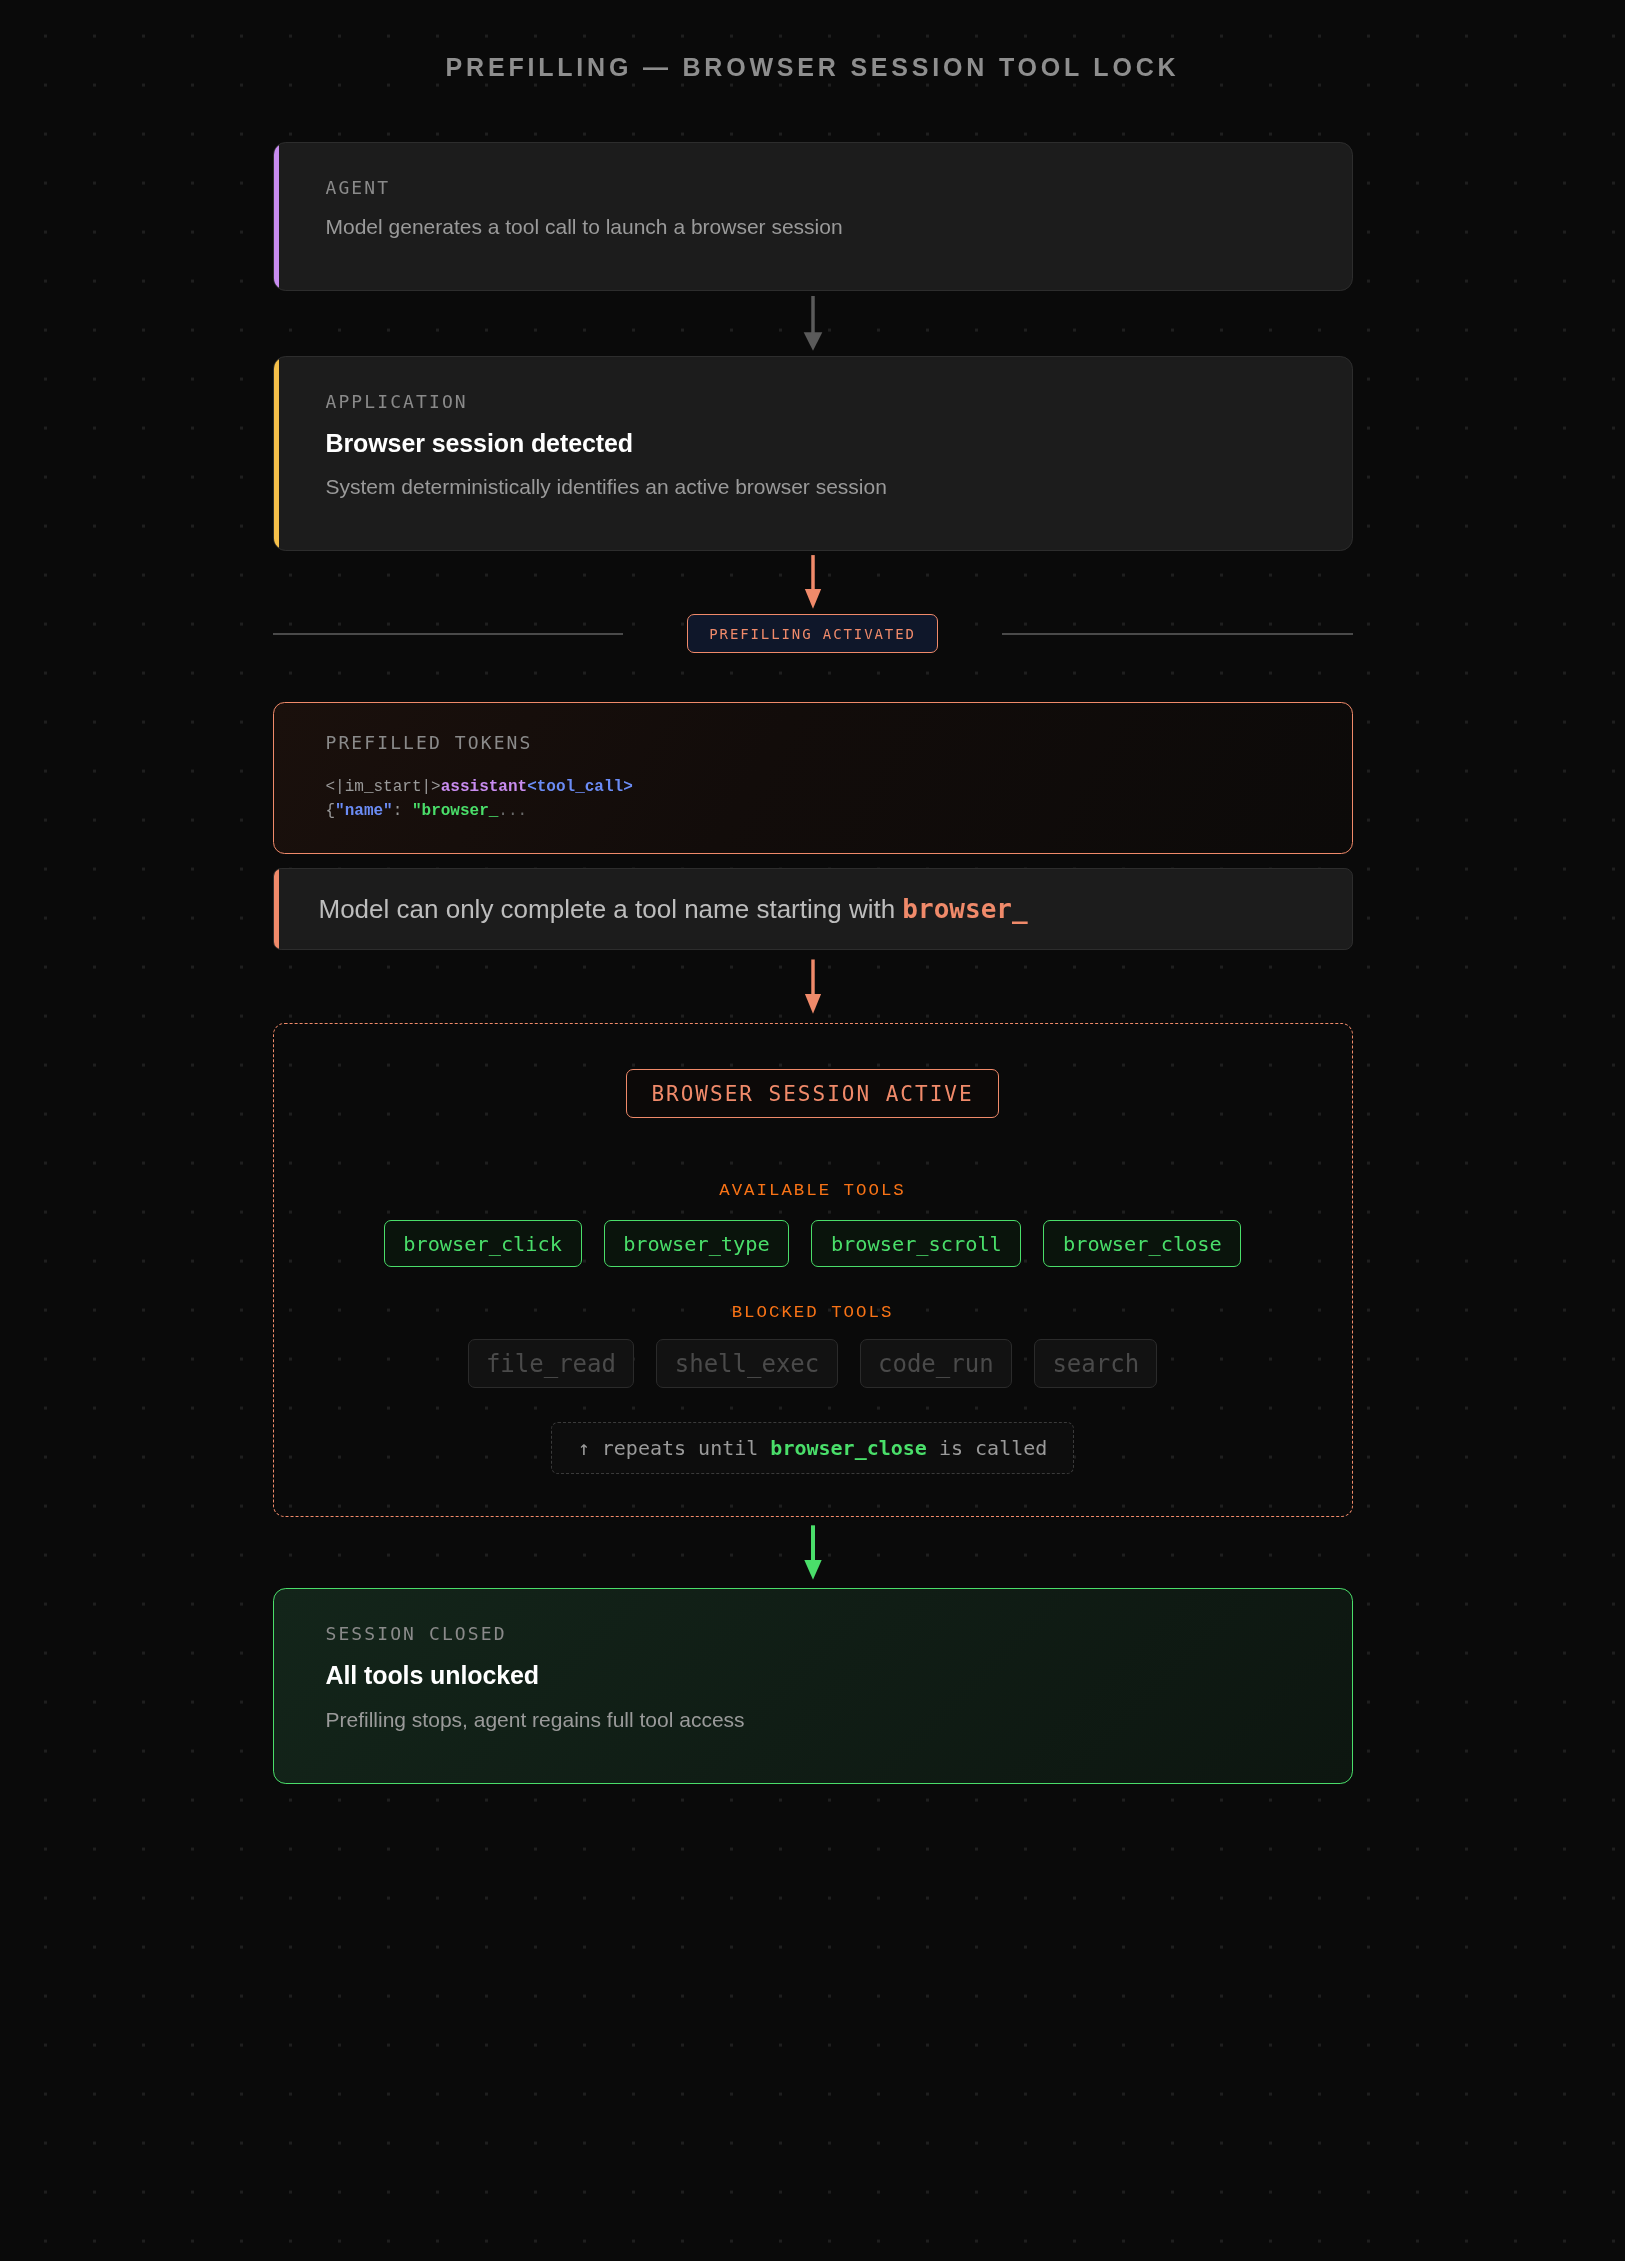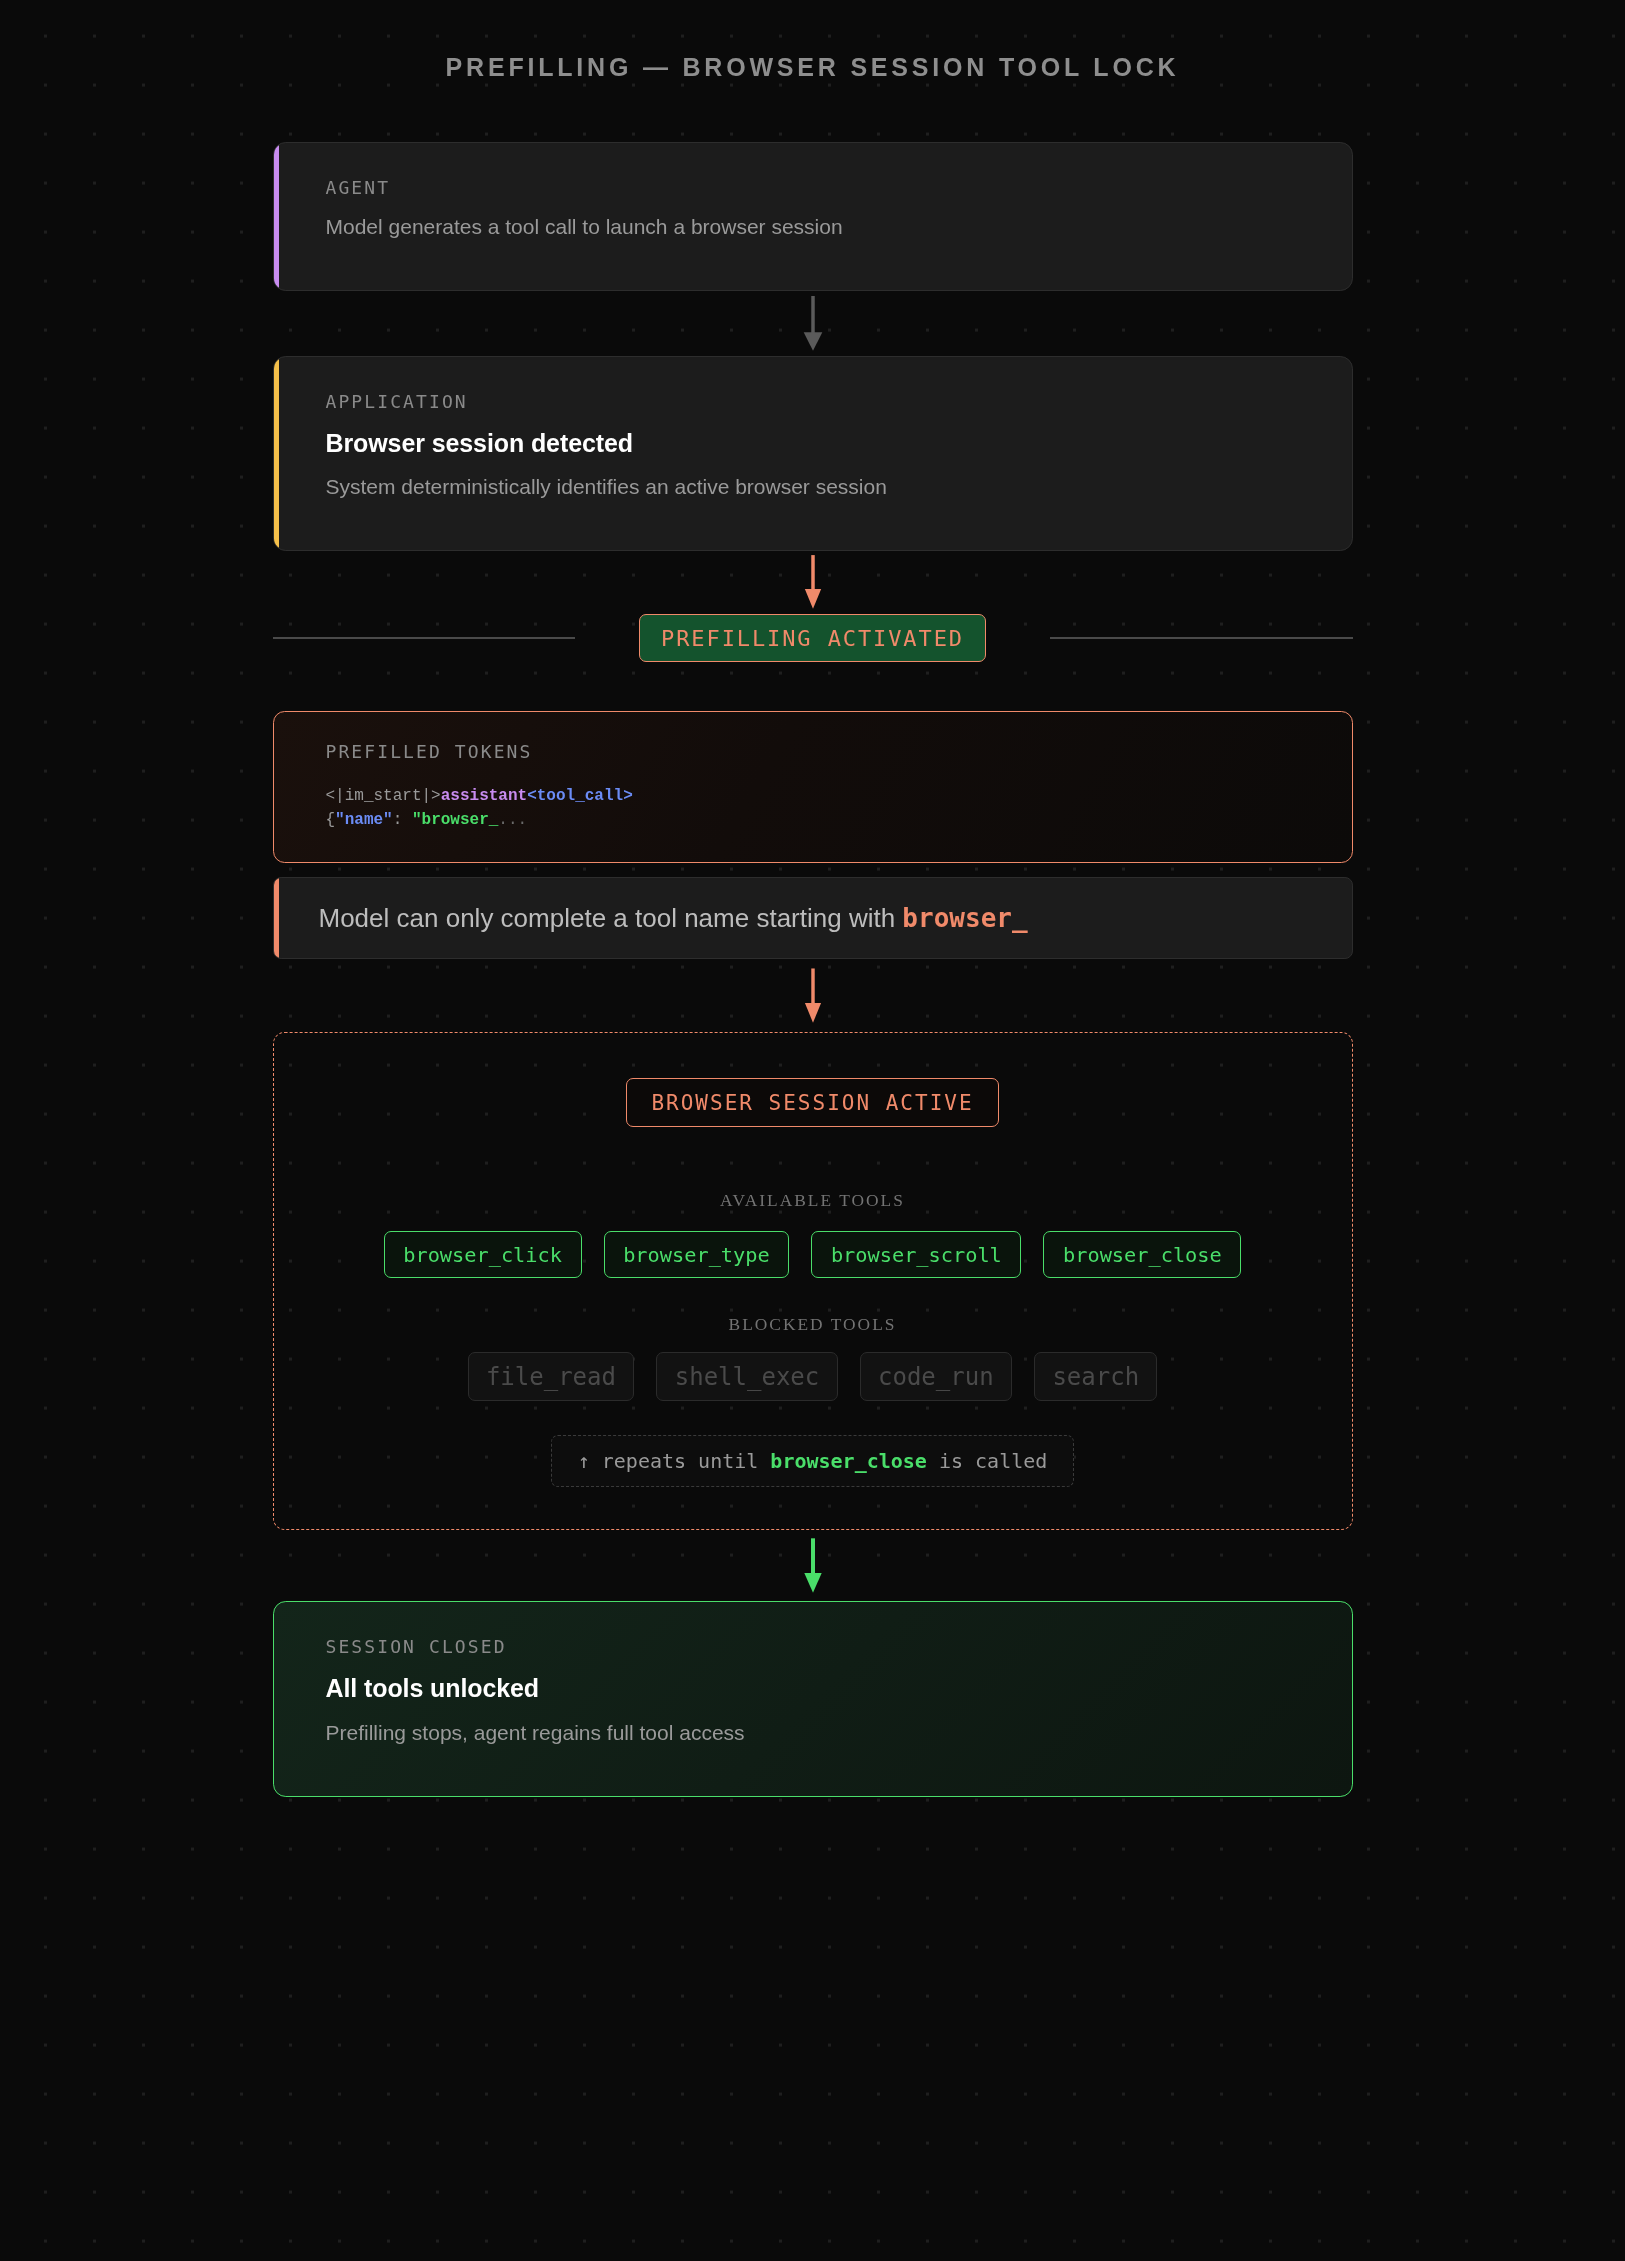--- a/index.html
+++ b/index.html
@@ -102,25 +102,25 @@
     height: 1.7px;
     background: #4a4a4a;
     flex: 1 1 auto;
   }
   .badge {
     flex: 0 0 auto;
     border: 1.7px solid #f08a6a;
     color: #f08a6a;
     border-radius: 7px;
     font-family: "DejaVu Sans Mono", monospace;
-    font-size: 22px;
+    font-size: 14px;
     letter-spacing: 1.9px;
     padding: 10.4px 21px;
     white-space: nowrap;
-    background: #14532d;
+    background: #0f172a;
   }
   .divider-row .divider-line.left  { margin-right: 64px; }
   .divider-row .divider-line.right { margin-left: 64px; }
 
   
   .tokens-card {
     border: 1.7px solid #f08a6a;
     border-radius: 11.6px;
     background: linear-gradient(120deg, #1a100c 0%, #120c0a 45%, #0c0a09 100%);
     padding: 29px 0 30px 52px;
@@ -183,24 +183,24 @@
     color: #f08a6a;
     border-radius: 7px;
     font-family: "DejaVu Sans Mono", monospace;
     font-size: 21px;
     letter-spacing: 2px;
     padding: 11.6px 24.4px;
     background: #0c0908;
     margin-top: 9px;
   }
   .section-label {
-    font-family: Liberation Serif, serif;
+    font-family: Liberation Mono, monospace;
     font-size: 17.4px;
     letter-spacing: 2px;
-    color: #737373;
+    color: #f97316;
     margin-top: 63px;
     margin-bottom: 20px;
   }
   .chip-row {
     display: flex;
     justify-content: center;
     gap: 22px;
     flex-wrap: wrap;
   }
   .chip {

